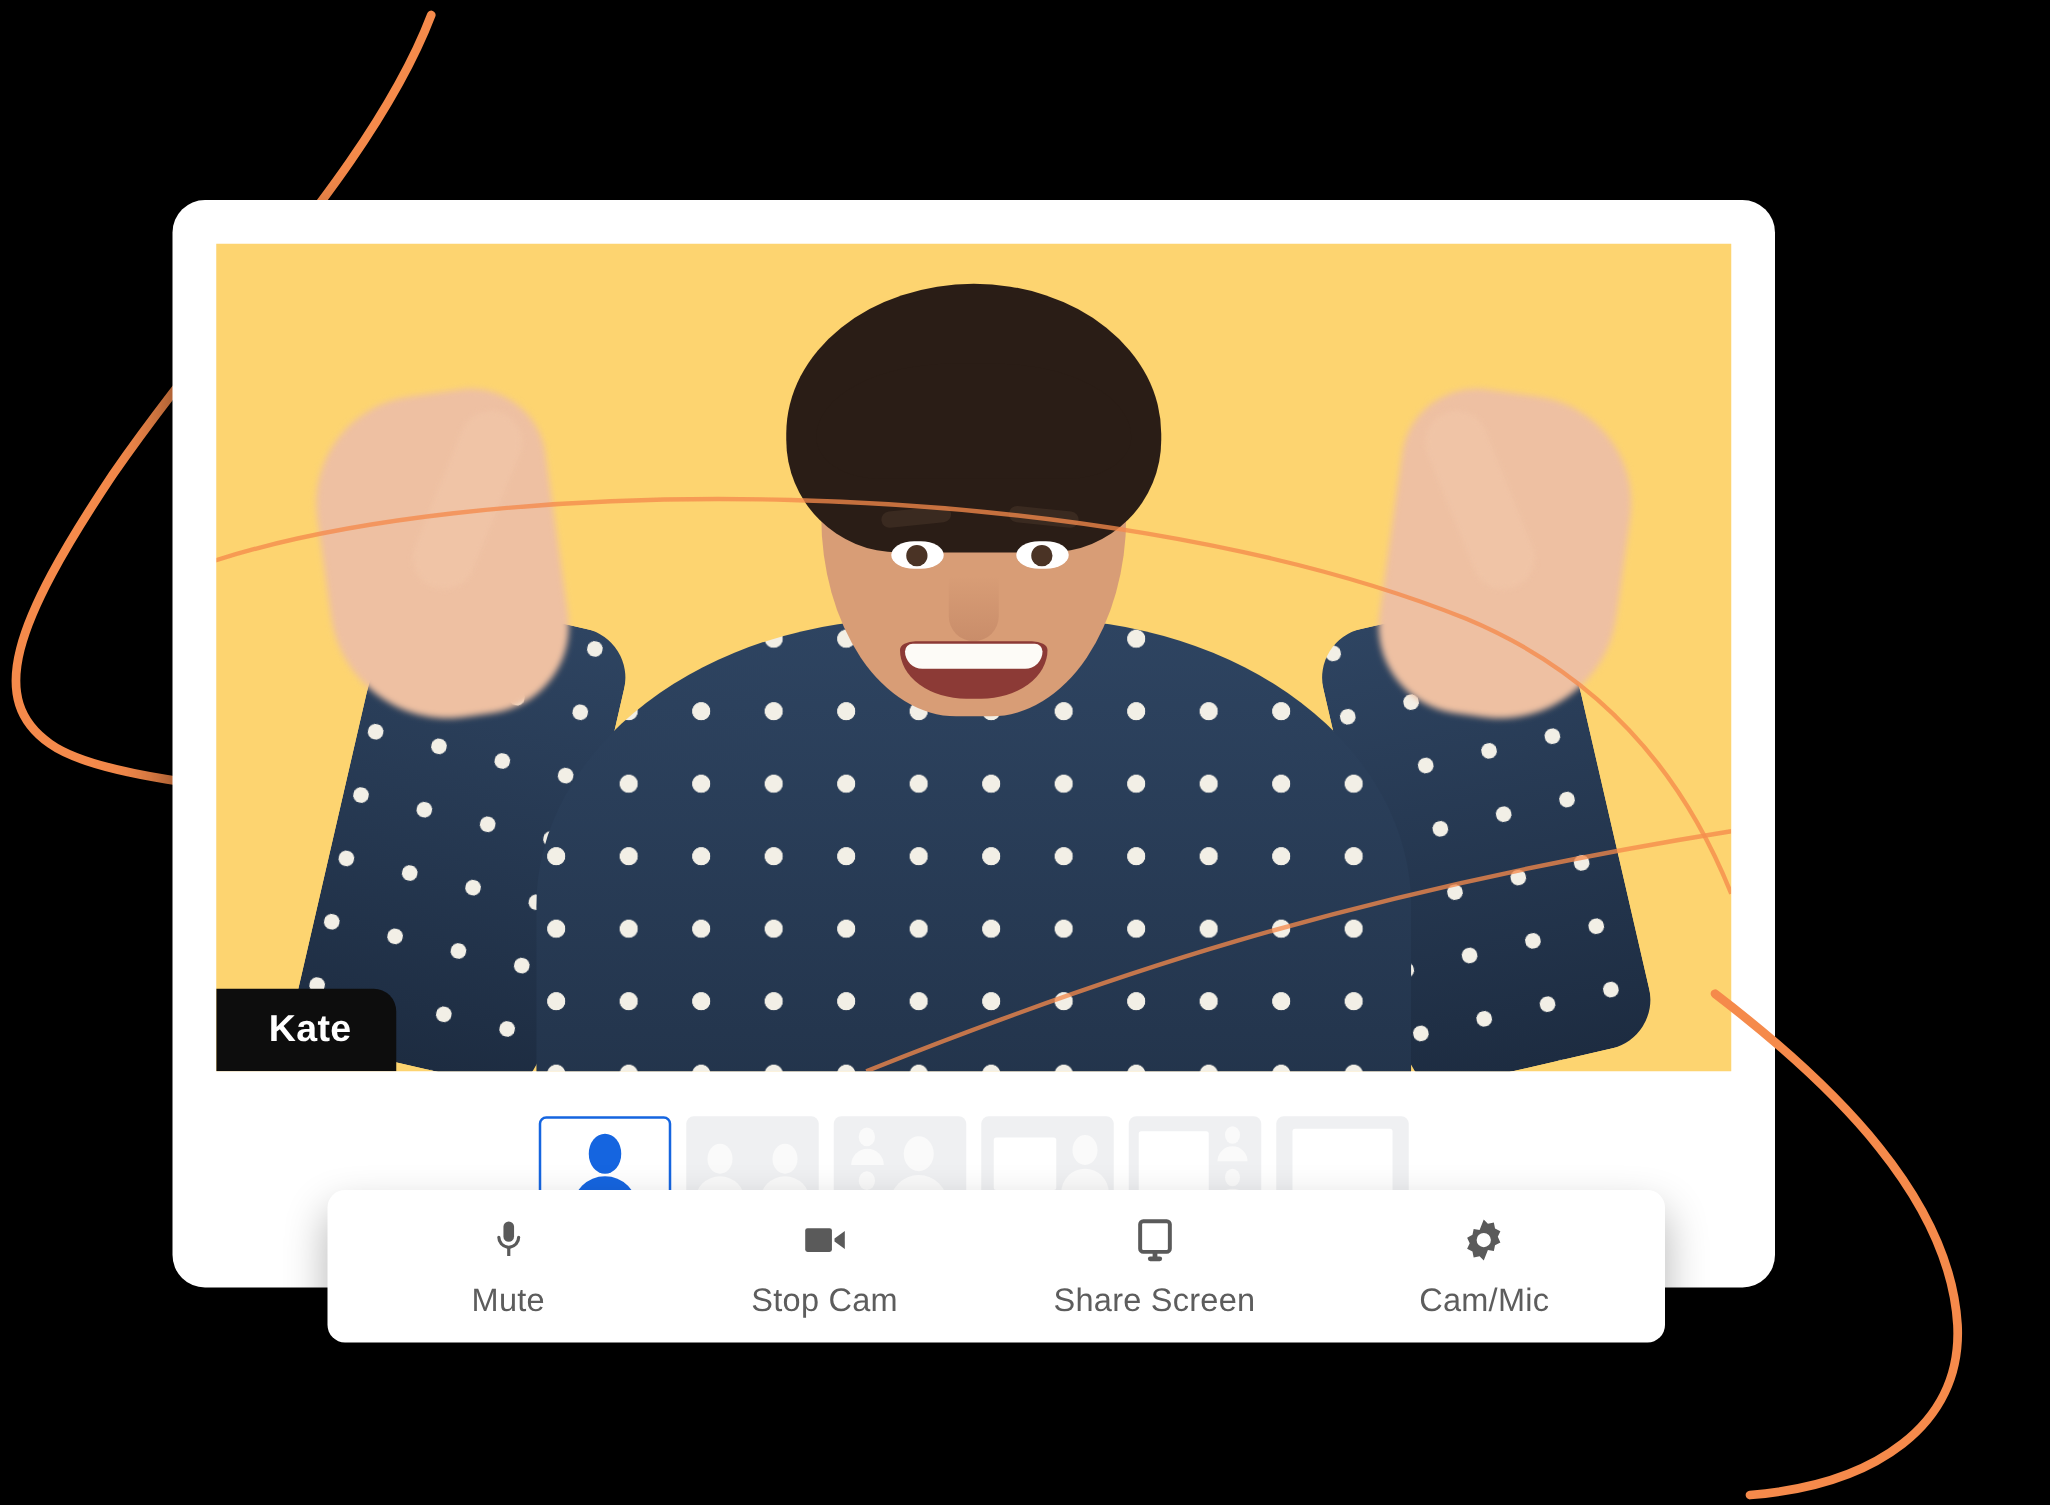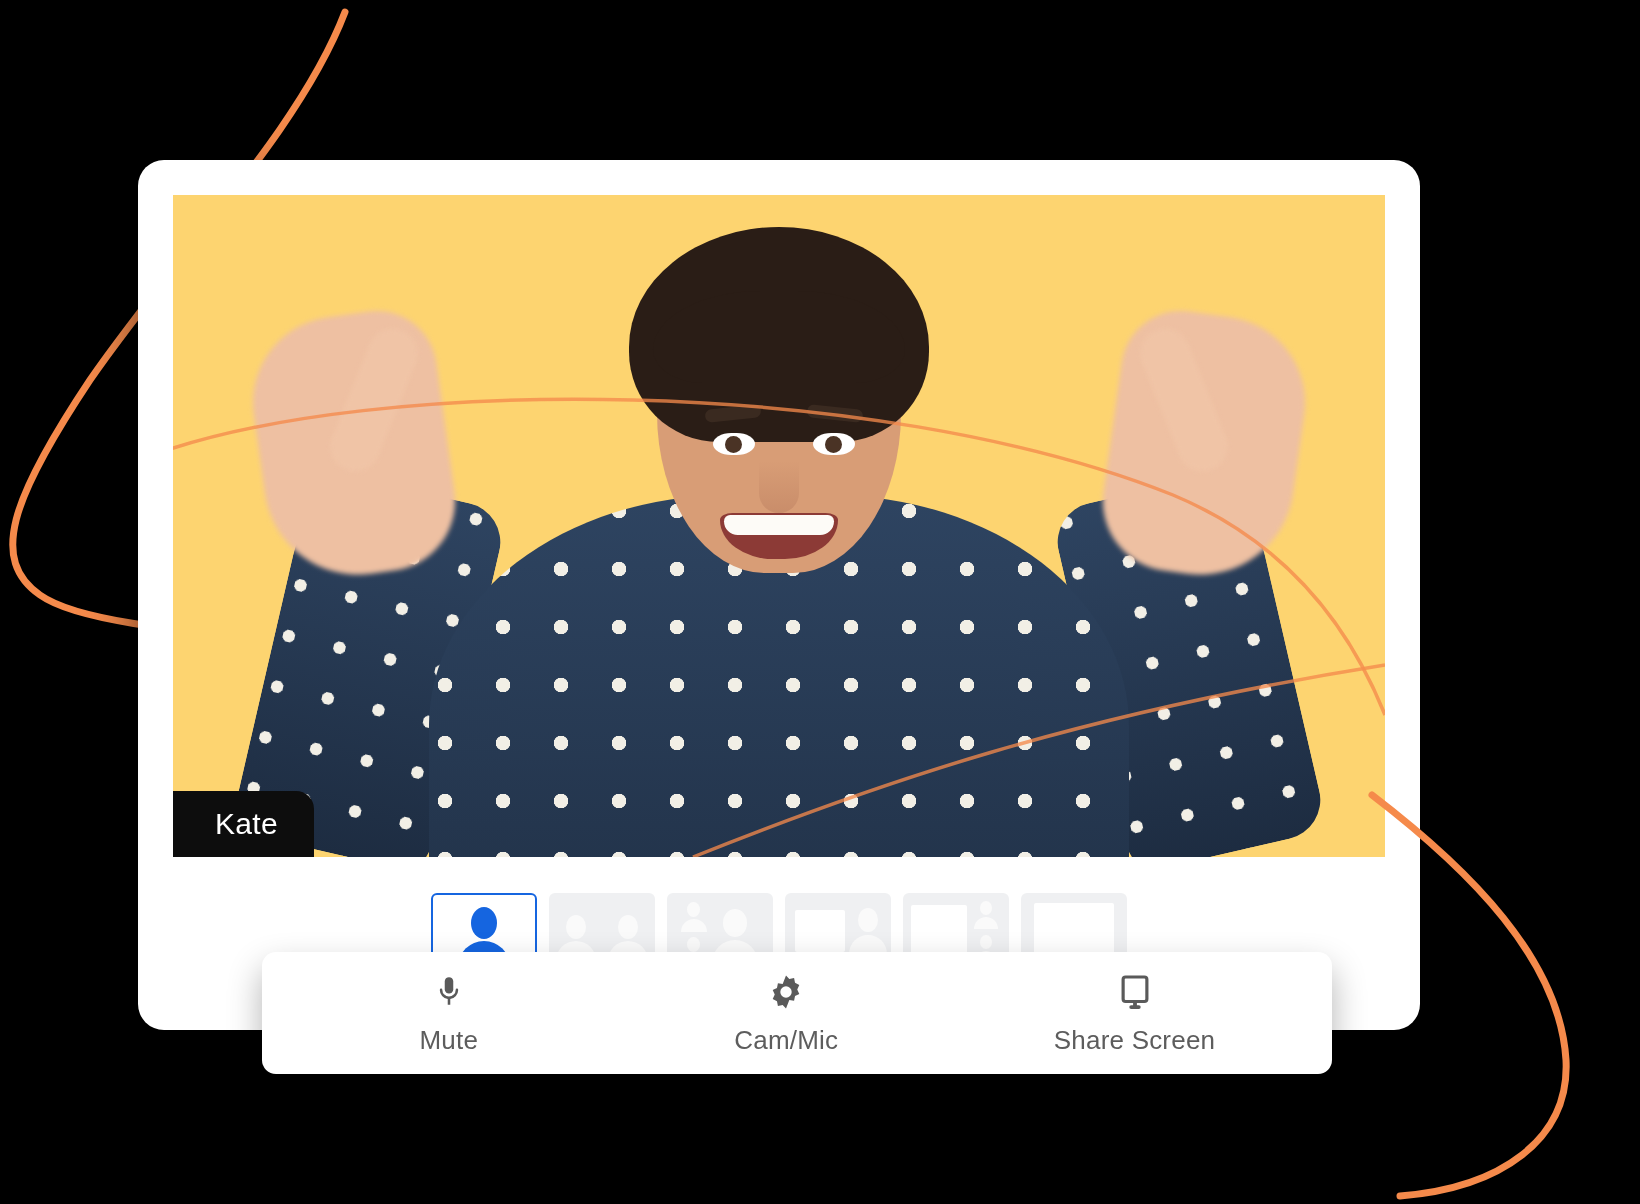--- a/index.html
+++ b/index.html
@@ -179,21 +179,21 @@
   .finger.r { right: 176px; top: 130px; transform: rotate(-22deg); }
 
   
   #name-badge {
     position: absolute;
     left: 0;
     bottom: 0;
     background: #0d0d0d;
     color: #ffffff;
     font-size: 30px;
-    font-weight: 400;
+    font-weight: 700;
     letter-spacing: 0.3px;
     padding: 18px 36px 18px 42px;
     border-top-right-radius: 18px;
     z-index: 6;
     line-height: 1.0;
   }
 
   
   #layout-selector {
     position: absolute;
@@ -383,42 +383,51 @@
     <div class="ctrl">
       <span class="ico">
         <svg width="34" height="42" viewBox="0 0 24 24" fill="currentColor">
           <rect x="9" y="1.5" width="6" height="11.5" rx="3"></rect>
           <path d="M5.5 10.5a0.9 0.9 0 0 1 1.8 0 4.7 4.7 0 0 0 9.4 0 0.9 0.9 0 0 1 1.8 0 6.5 6.5 0 0 1-5.6 6.4V21h-1.8v-4.1A6.5 6.5 0 0 1 5.5 10.5z"></path>
         </svg>
       </span>
       <span class="lbl">Mute</span>
     </div>
 
-
     <div class="ctrl">
       <span class="ico">
         <svg width="38" height="38" viewBox="0 0 24 24" fill="currentColor">
-          <path d="M12 1.6l2.1 2.2 3-.6.6 3 2.7 1.4-1.3 2.8 1.3 2.8-2.7 1.4-.6 3-3-.6L12 22.4l-2.1-2.2-3 .6-.6-3-2.7-1.4 1.3-2.8-1.3-2.8 2.7-1.4.6-3 3 .6z"></path>
-          <circle cx="12" cy="12" r="3.6" fill="#ffffff"></circle>
+          <rect x="2" y="6" width="13.5" height="12" rx="1.2"></rect>
+          <path d="M16.8 11.2 22 7.4v9.2l-5.2-3.8z"></path>
         </svg>
       </span>
-      <span class="lbl">Cam/Mic</span>
+      <span class="lbl">Stop Cam</span>
     </div>
 
     <div class="ctrl">
       <span class="ico">
         <svg width="38" height="40" viewBox="0 0 24 24" fill="none" stroke="currentColor" stroke-width="2">
           <rect x="4.5" y="2.5" width="15" height="15.5" rx="1.6"></rect>
           <line x1="12" y1="18" x2="12" y2="21.2" stroke-width="2.4"></line>
           <line x1="9.6" y1="21.5" x2="14.4" y2="21.5" stroke-width="2.4" stroke-linecap="round"></line>
         </svg>
       </span>
       <span class="lbl">Share Screen</span>
     </div>
 
+    <div class="ctrl">
+      <span class="ico">
+        <svg width="38" height="38" viewBox="0 0 24 24" fill="currentColor">
+          <path d="M12 1.6l2.1 2.2 3-.6.6 3 2.7 1.4-1.3 2.8 1.3 2.8-2.7 1.4-.6 3-3-.6L12 22.4l-2.1-2.2-3 .6-.6-3-2.7-1.4 1.3-2.8-1.3-2.8 2.7-1.4.6-3 3 .6z"></path>
+          <circle cx="12" cy="12" r="3.6" fill="#ffffff"></circle>
+        </svg>
+      </span>
+      <span class="lbl">Cam/Mic</span>
+    </div>
+
 
 
   </div>
 
   <svg class="swoosh-layer swoosh-front" viewBox="0 0 1640 1204" width="1640" height="1204" fill="none">
     <path d="M1372 795 C 1470 870, 1560 960, 1566 1060 C 1570 1140, 1500 1188, 1400 1196" stroke="#f58a4b" stroke-width="7" stroke-linecap="round" fill="none"></path>
   </svg>
 
 </div>
 

